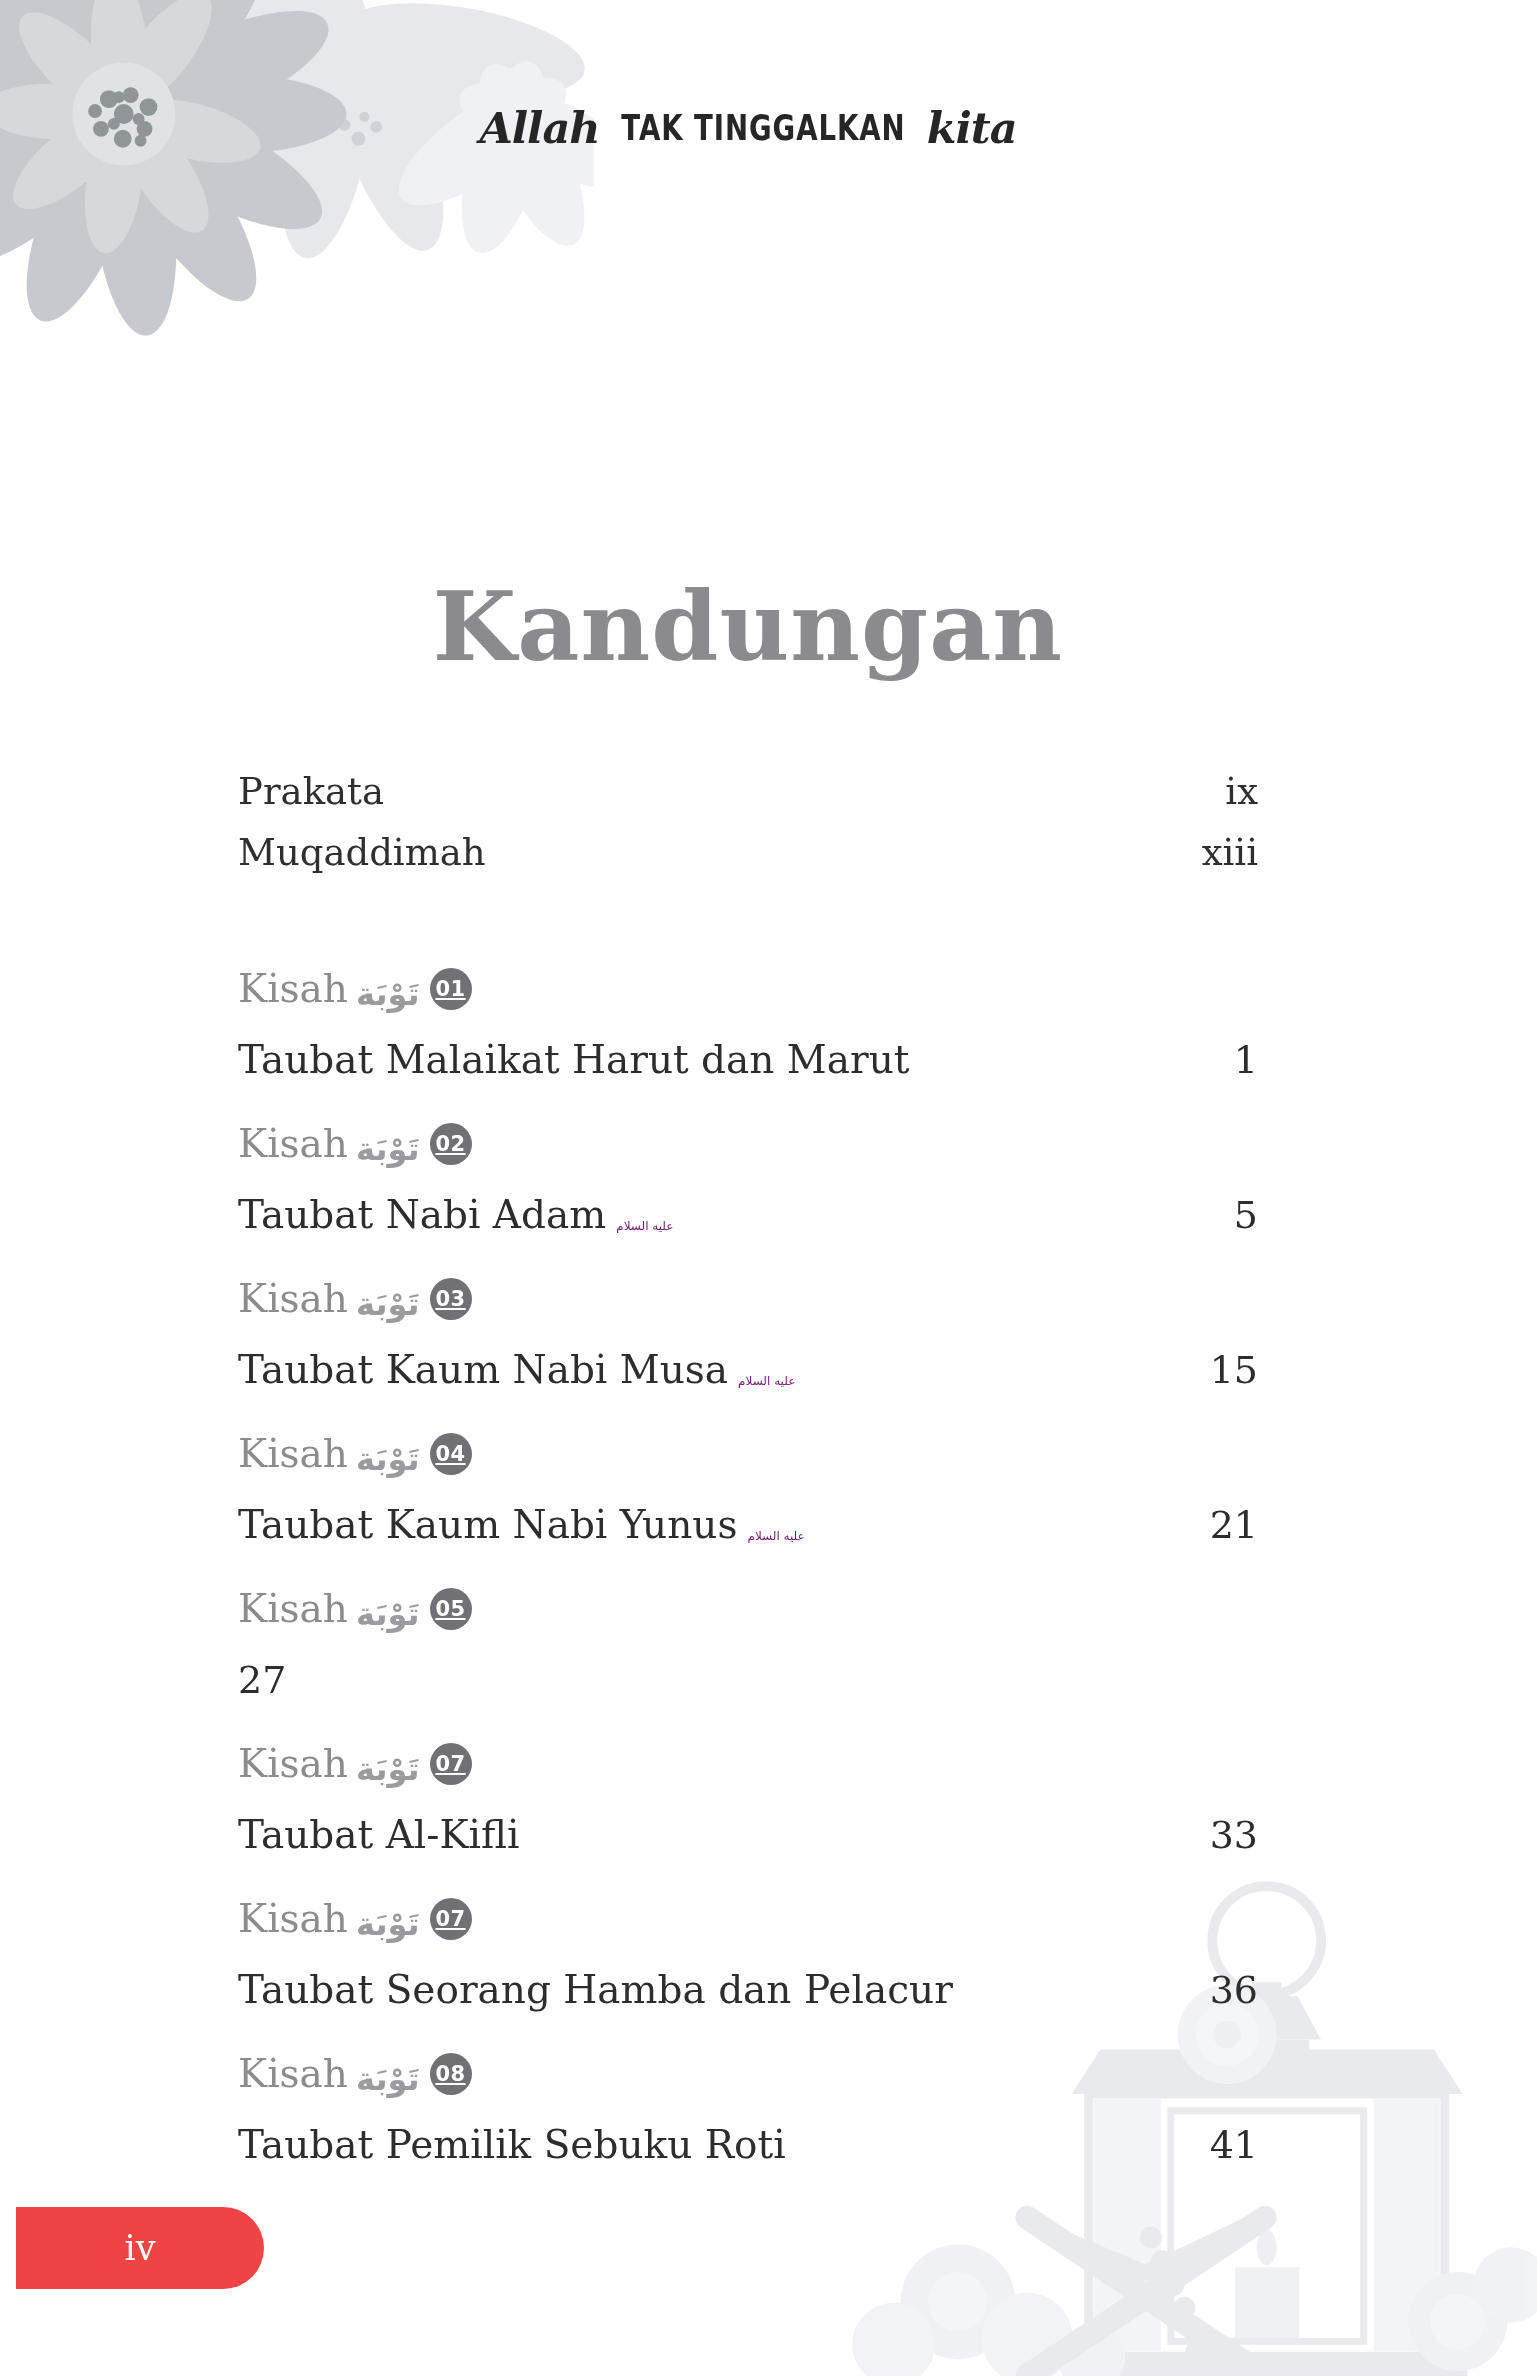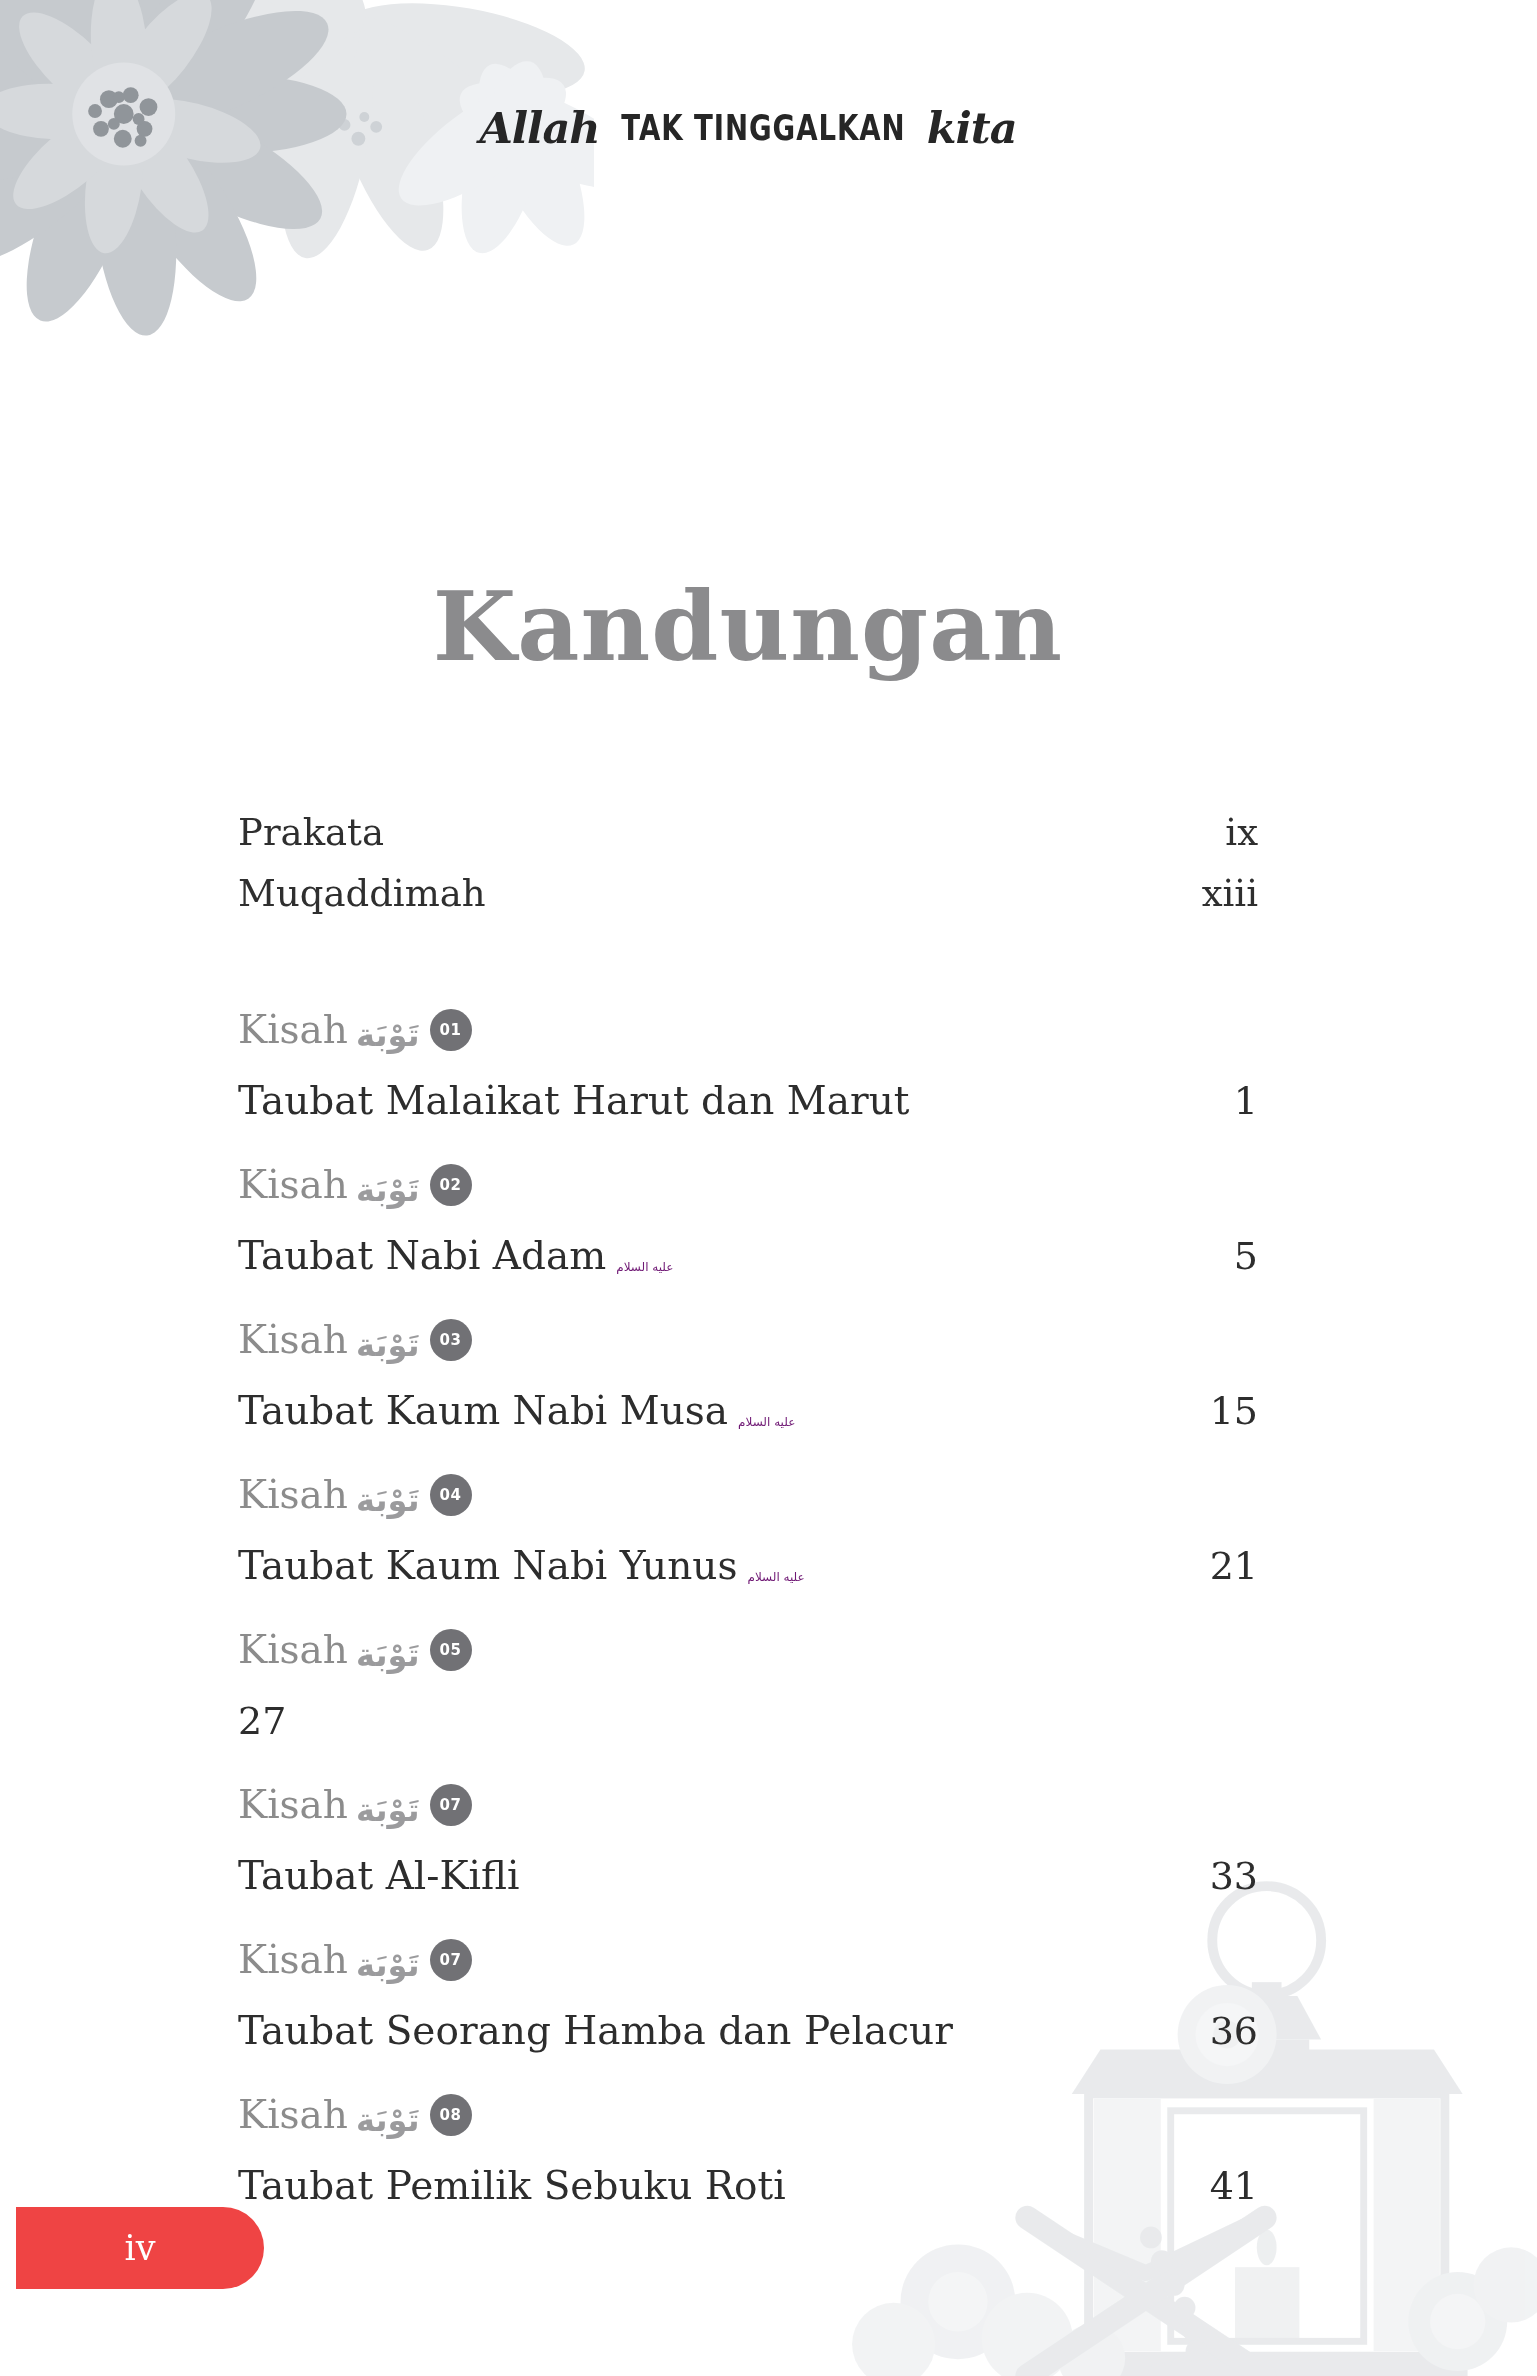--- a/index.html
+++ b/index.html
@@ -22,35 +22,35 @@
                   font-size:43px; letter-spacing:-1px; }
   .brand-caps { display:inline-block; font-family:"DejaVu Sans", sans-serif; font-weight:bold;
                 font-size:30px; letter-spacing:1px; transform:scaleY(1.18) scaleX(0.92);
                 vertical-align:5px; margin:0 4px; }
 
   
   .contents-title { position:absolute; top:562px; left:0; width:100%; text-align:center;
                     font-weight:bold; font-size:96px; color:#8b8b8d; letter-spacing:1px;
                     line-height:129px; }
 
-  .toc { position:absolute; top:807px; left:0; width:100%; }
+  .toc { position:absolute; top:766px; left:0; width:100%; }
 
   .fm-row { display:flex; justify-content:space-between; align-items:baseline;
             font-size:37px; color:#2f2f2f; height:51px; line-height:51px; margin-bottom:10px; }
 
   .entries { margin-top:83px; }
   .entry { margin-bottom:31px; }
   .entry-label { display:flex; align-items:center; height:55px; }
   .kisah { font-size:39px; color:#8c8c8c; }
   .arabic { font-family:"DejaVu Sans", sans-serif; font-weight:bold; font-size:32px;
             color:#9b9b9d; margin:17px 10px 6px 8px; }
   .badge { width:42px; height:42px; border-radius:50%; background:#717175; color:#ffffff;
            display:flex; align-items:center; justify-content:center;
-           font-family:"DejaVu Sans", sans-serif; font-weight:bold; font-size:15px;
-           letter-spacing:0.5px; flex:0 0 auto; }
+           font-family:"DejaVu Sans", sans-serif; font-weight:bold; font-size:21px;
+           letter-spacing:0.5px; flex:0 0 auto;text-decoration:underline; }
   .title-row { display:flex; justify-content:space-between; align-items:baseline;
                font-size:39px; color:#2d2d2d; line-height:50px; margin-top:19px; }
   .title-left { white-space:nowrap; }
   .honorific { display:inline-block; width:46px; font-family:"DejaVu Sans", sans-serif;
                font-size:12px; line-height:1.05; text-align:center; color:#701a75;
                vertical-align:-2px; margin-left:10px; }
   .honorific:empty { display:none; }
   .page-num { font-size:38px; color:#2d2d2d; }
 
   

